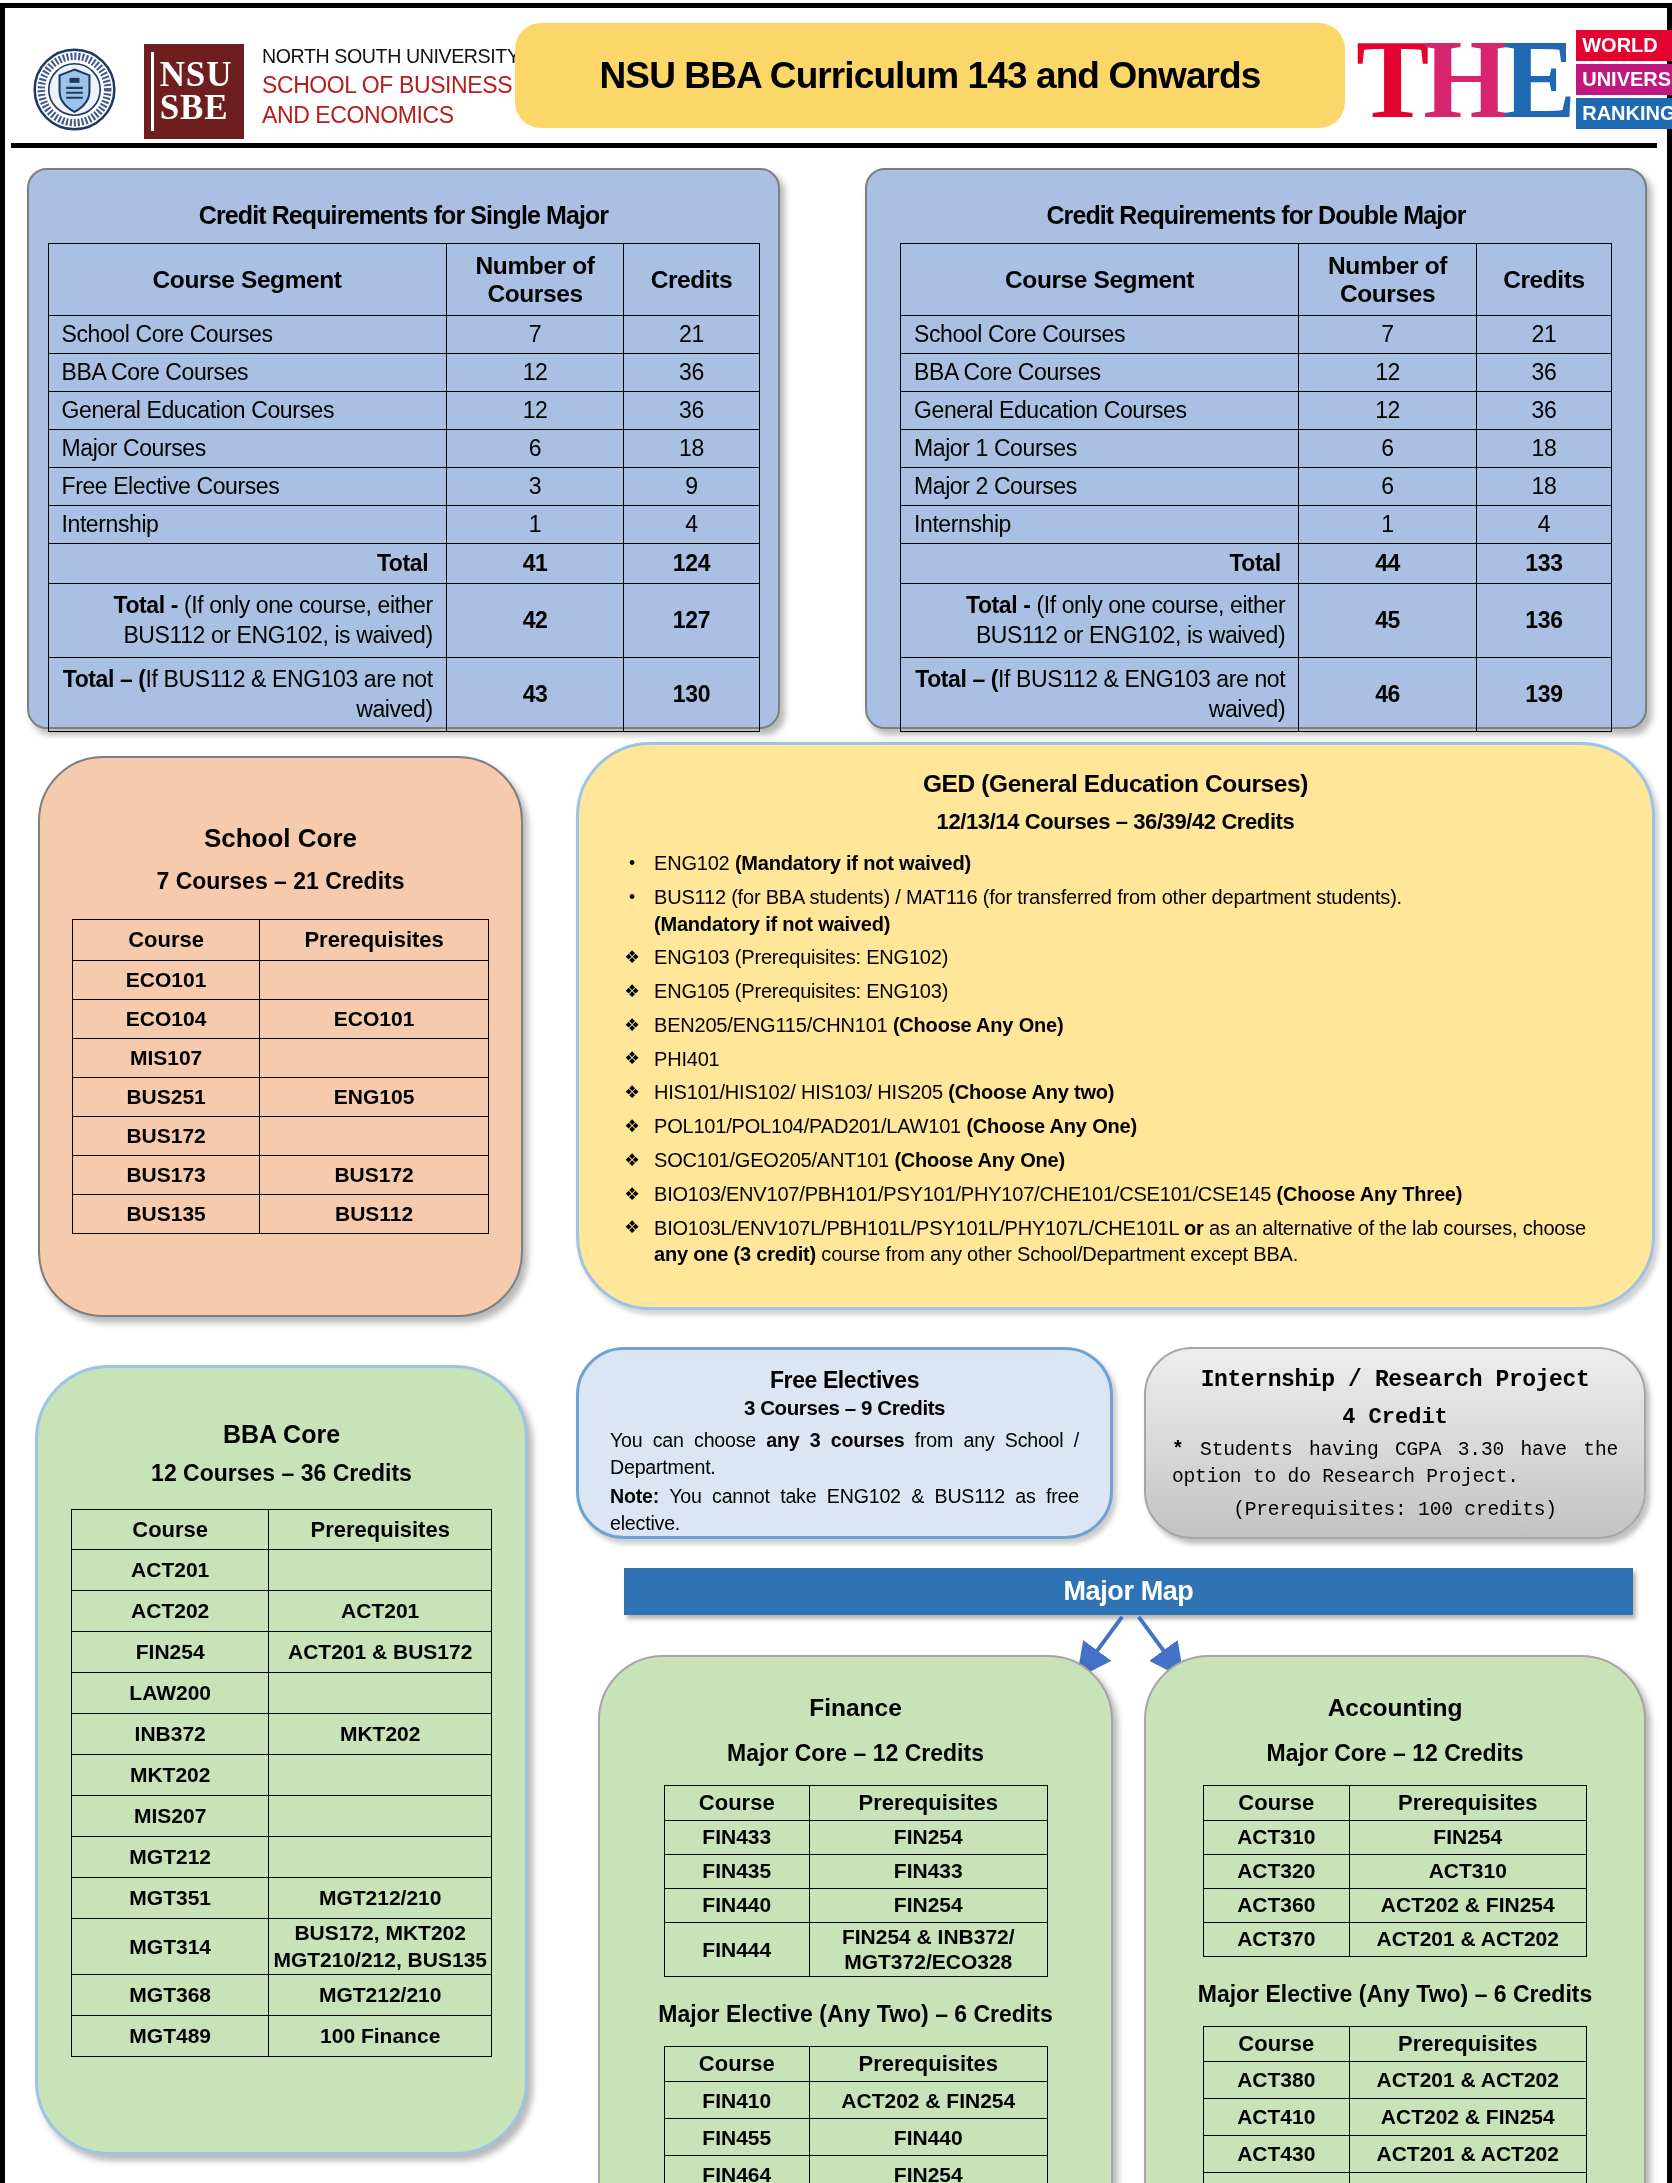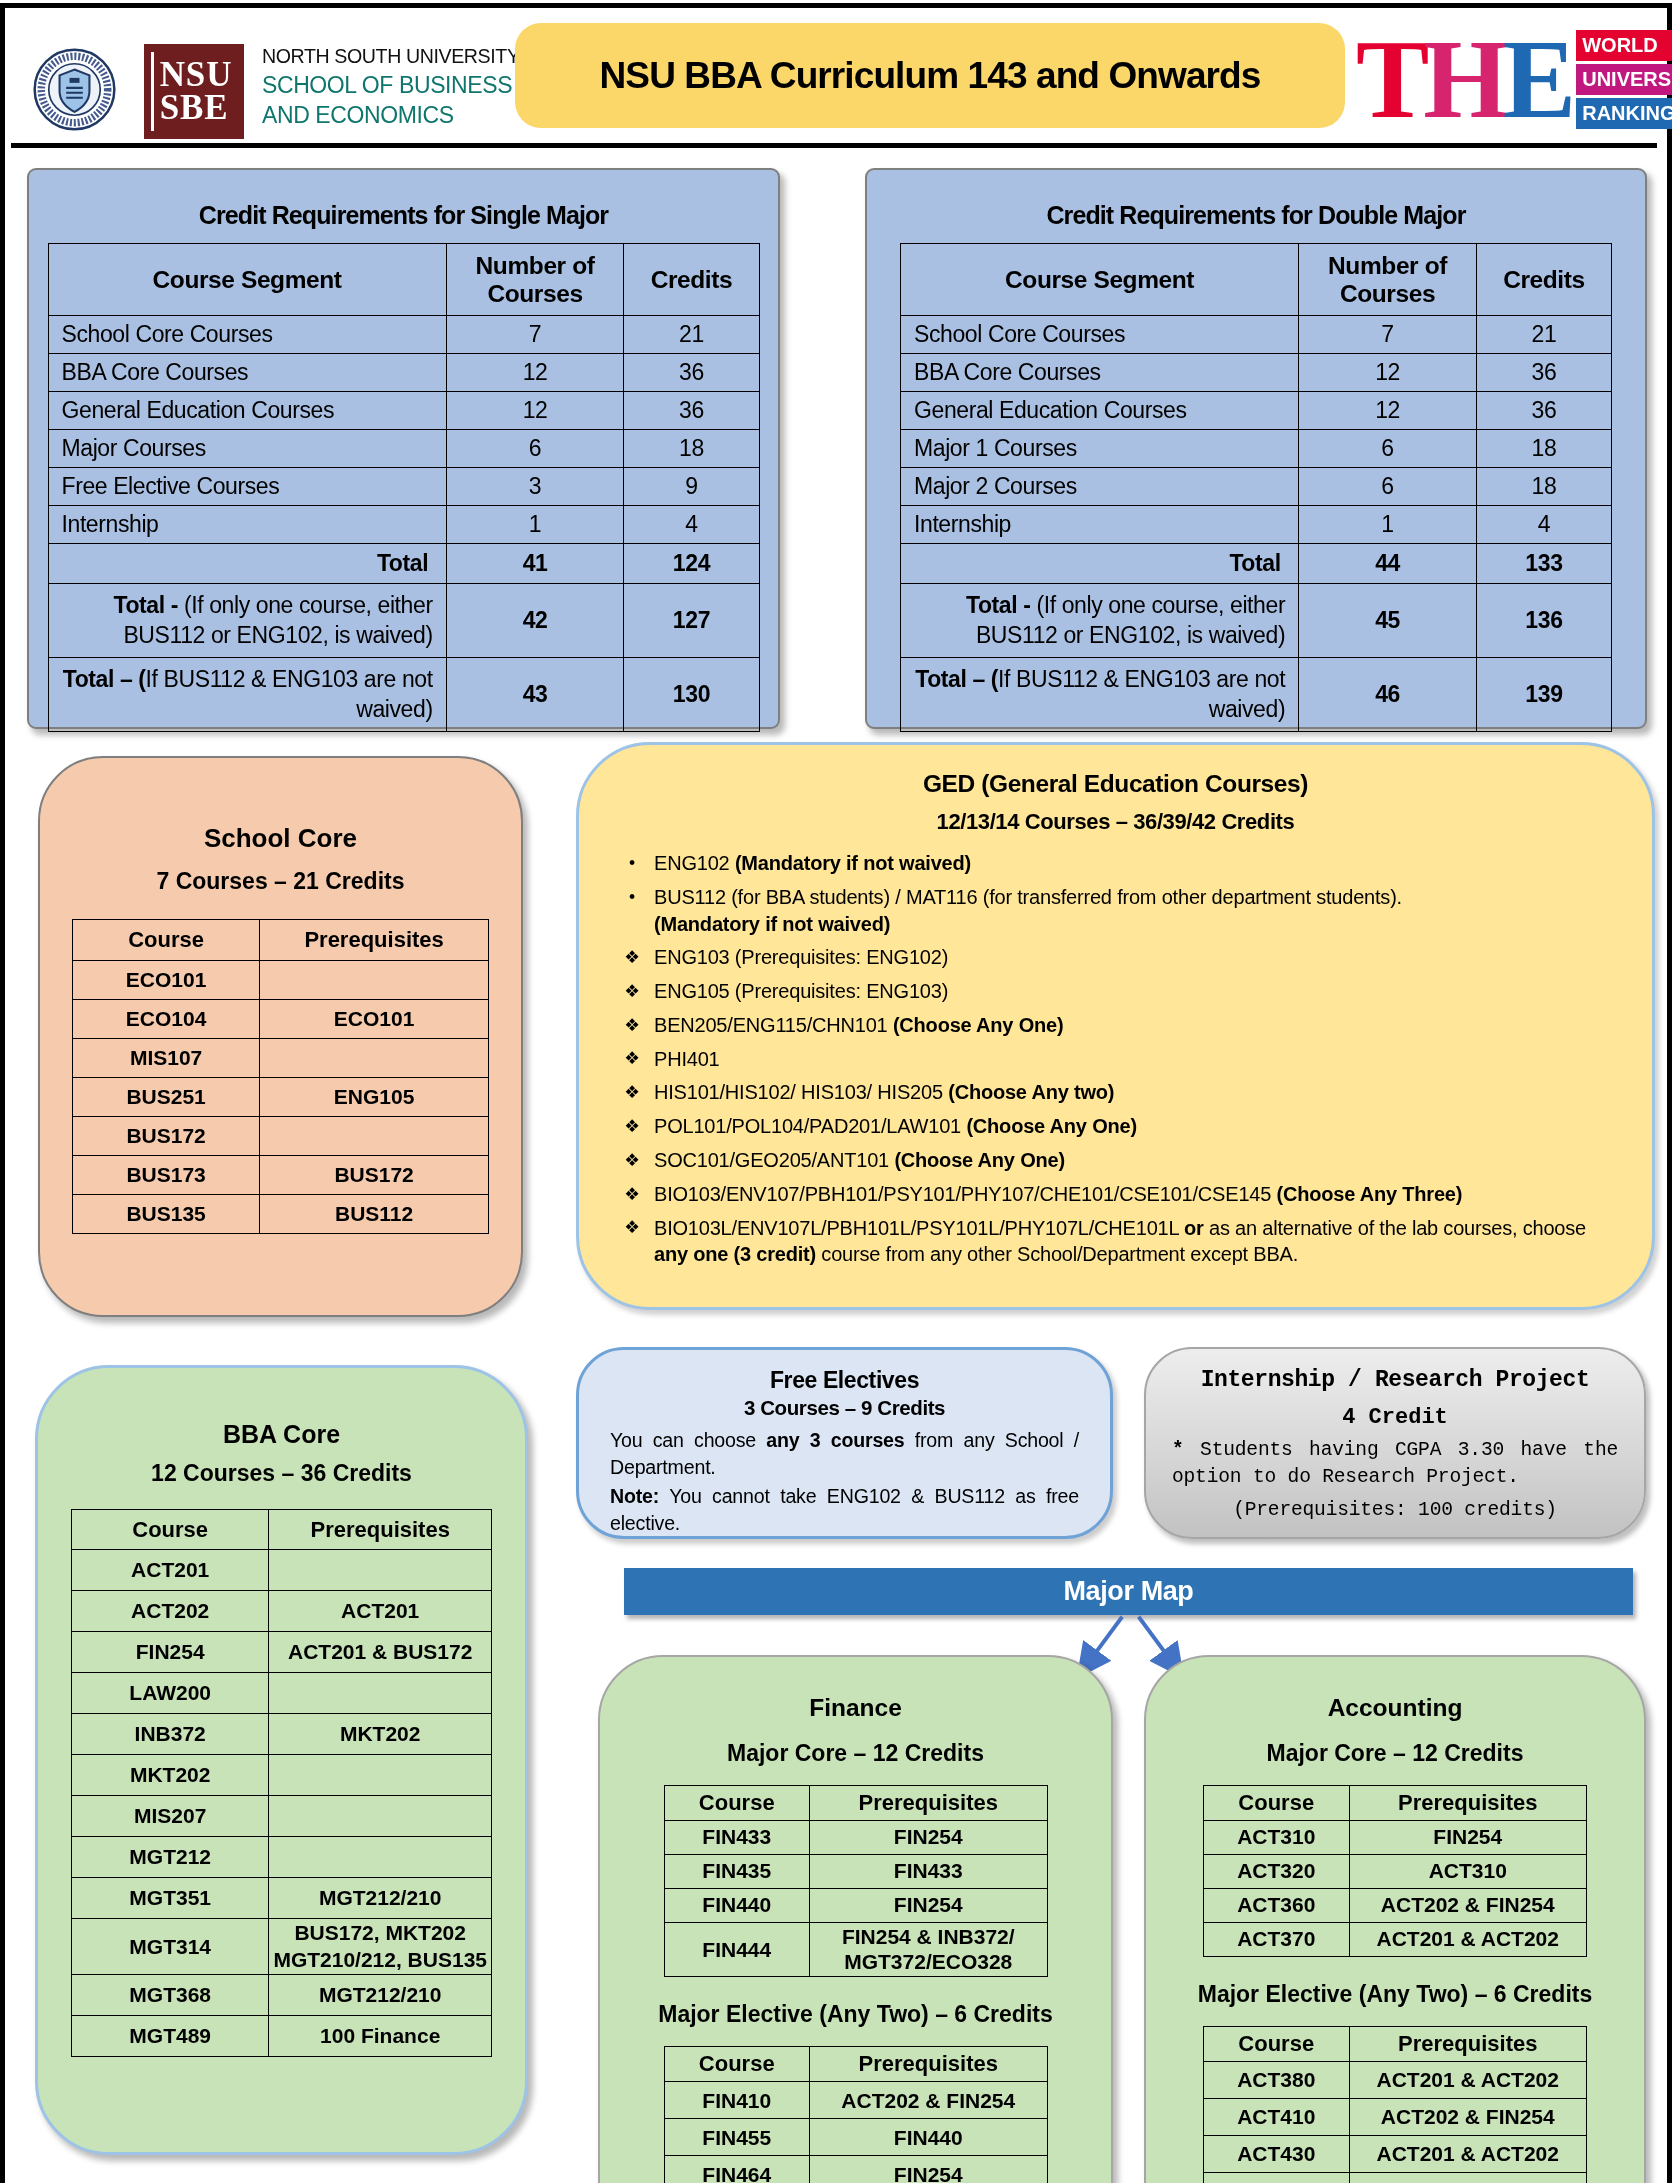--- a/index.html
+++ b/index.html
@@ -11,39 +11,39 @@
 
   
   .seal{position:absolute;left:33px;top:47px;width:83px;height:85px;}
   .sbe{position:absolute;left:144px;top:44px;width:100px;height:95px;background:#6e1e1e;
        display:flex;align-items:center;}
   .sbe-rule{width:2.6px;height:79px;background:#fff;margin-left:7px;}
   .sbe-txt{font-family:"Liberation Serif",serif;font-weight:700;color:#fff;
        font-size:35px;line-height:.92;padding-left:6.1px;letter-spacing:0.9px;}
   .univ{position:absolute;left:262px;top:45px;font-weight:400;letter-spacing:-0.4px;}
   .univ-l1{font-size:19.6px;color:#111;}
-  .univ-l2,.univ-l3{font-size:23px;color:#0f766e;margin-top:3.5px;}
+  .univ-l2,.univ-l3{font-size:23px;color:#b91c1c;margin-top:3.5px;}
   .title-box{position:absolute;left:515px;top:23px;width:830px;height:105px;
        background:#fbd669;border-radius:26px;display:flex;align-items:center;justify-content:center;}
   .title-box span{font-size:37px;font-weight:700;letter-spacing:-0.9px;}
   .the{position:absolute;left:1356px;top:27px;width:301px;height:105px;display:flex;}
   .the-letters{display:flex;align-items:center;height:105px;}
   .the-letters span{font-family:"Liberation Serif",serif;font-weight:700;font-size:110px;
        line-height:87px;letter-spacing:-6.1px;transform:scaleY(1.02);}
   .the-t{color:#e40230;} .the-h{color:#d6246e;} .the-e{color:#1f69b3;}
   .the-bars{display:flex;flex-direction:column;justify-content:center;gap:3.1px;margin-left:6.1px;flex:1;}
   .the-bar{height:31px;color:#fff;font-weight:700;font-size:20px;display:flex;align-items:center;
        padding-left:6.1px;letter-spacing:0;}
   .bar-world{background:#e40230;width:155px;}
   .bar-univ{background:#c0187f;width:153px;}
   .bar-rank{background:#1f69b3;width:142px;}
   .header-rule{position:absolute;left:11px;top:143px;width:1646px;height:5.2px;background:#000;}
 
   
-  .credit-box{background:#a9c0e2;border:2.2px solid #7f7f7f;border-radius:9px;
+  .credit-box{background:#a9c0e2;border:2.2px solid #7f7f7f;border-radius:20px;
        box-shadow:4.4px 5.2px 6.1px rgba(0,0,0,.28);}
   .credit-title{text-align:center;font-weight:700;font-size:25px;margin-top:31px;letter-spacing:-0.9px;}
   table{border-collapse:collapse;table-layout:fixed;}
   th,td{border:1.3px solid #000;box-sizing:border-box;}
   .credit-table{width:712px;margin:13px auto 0;}
   .credit-table th{font-size:24.5px;font-weight:700;height:72px;letter-spacing:-0.4px;}
   .credit-table td{font-size:23px;letter-spacing:-0.4px;}
   .credit-table td.seg{text-align:left;padding-left:13px;height:38px;}
   .credit-table td.num{text-align:center;}
   .credit-table tr.total td{font-weight:700;height:40px;}

